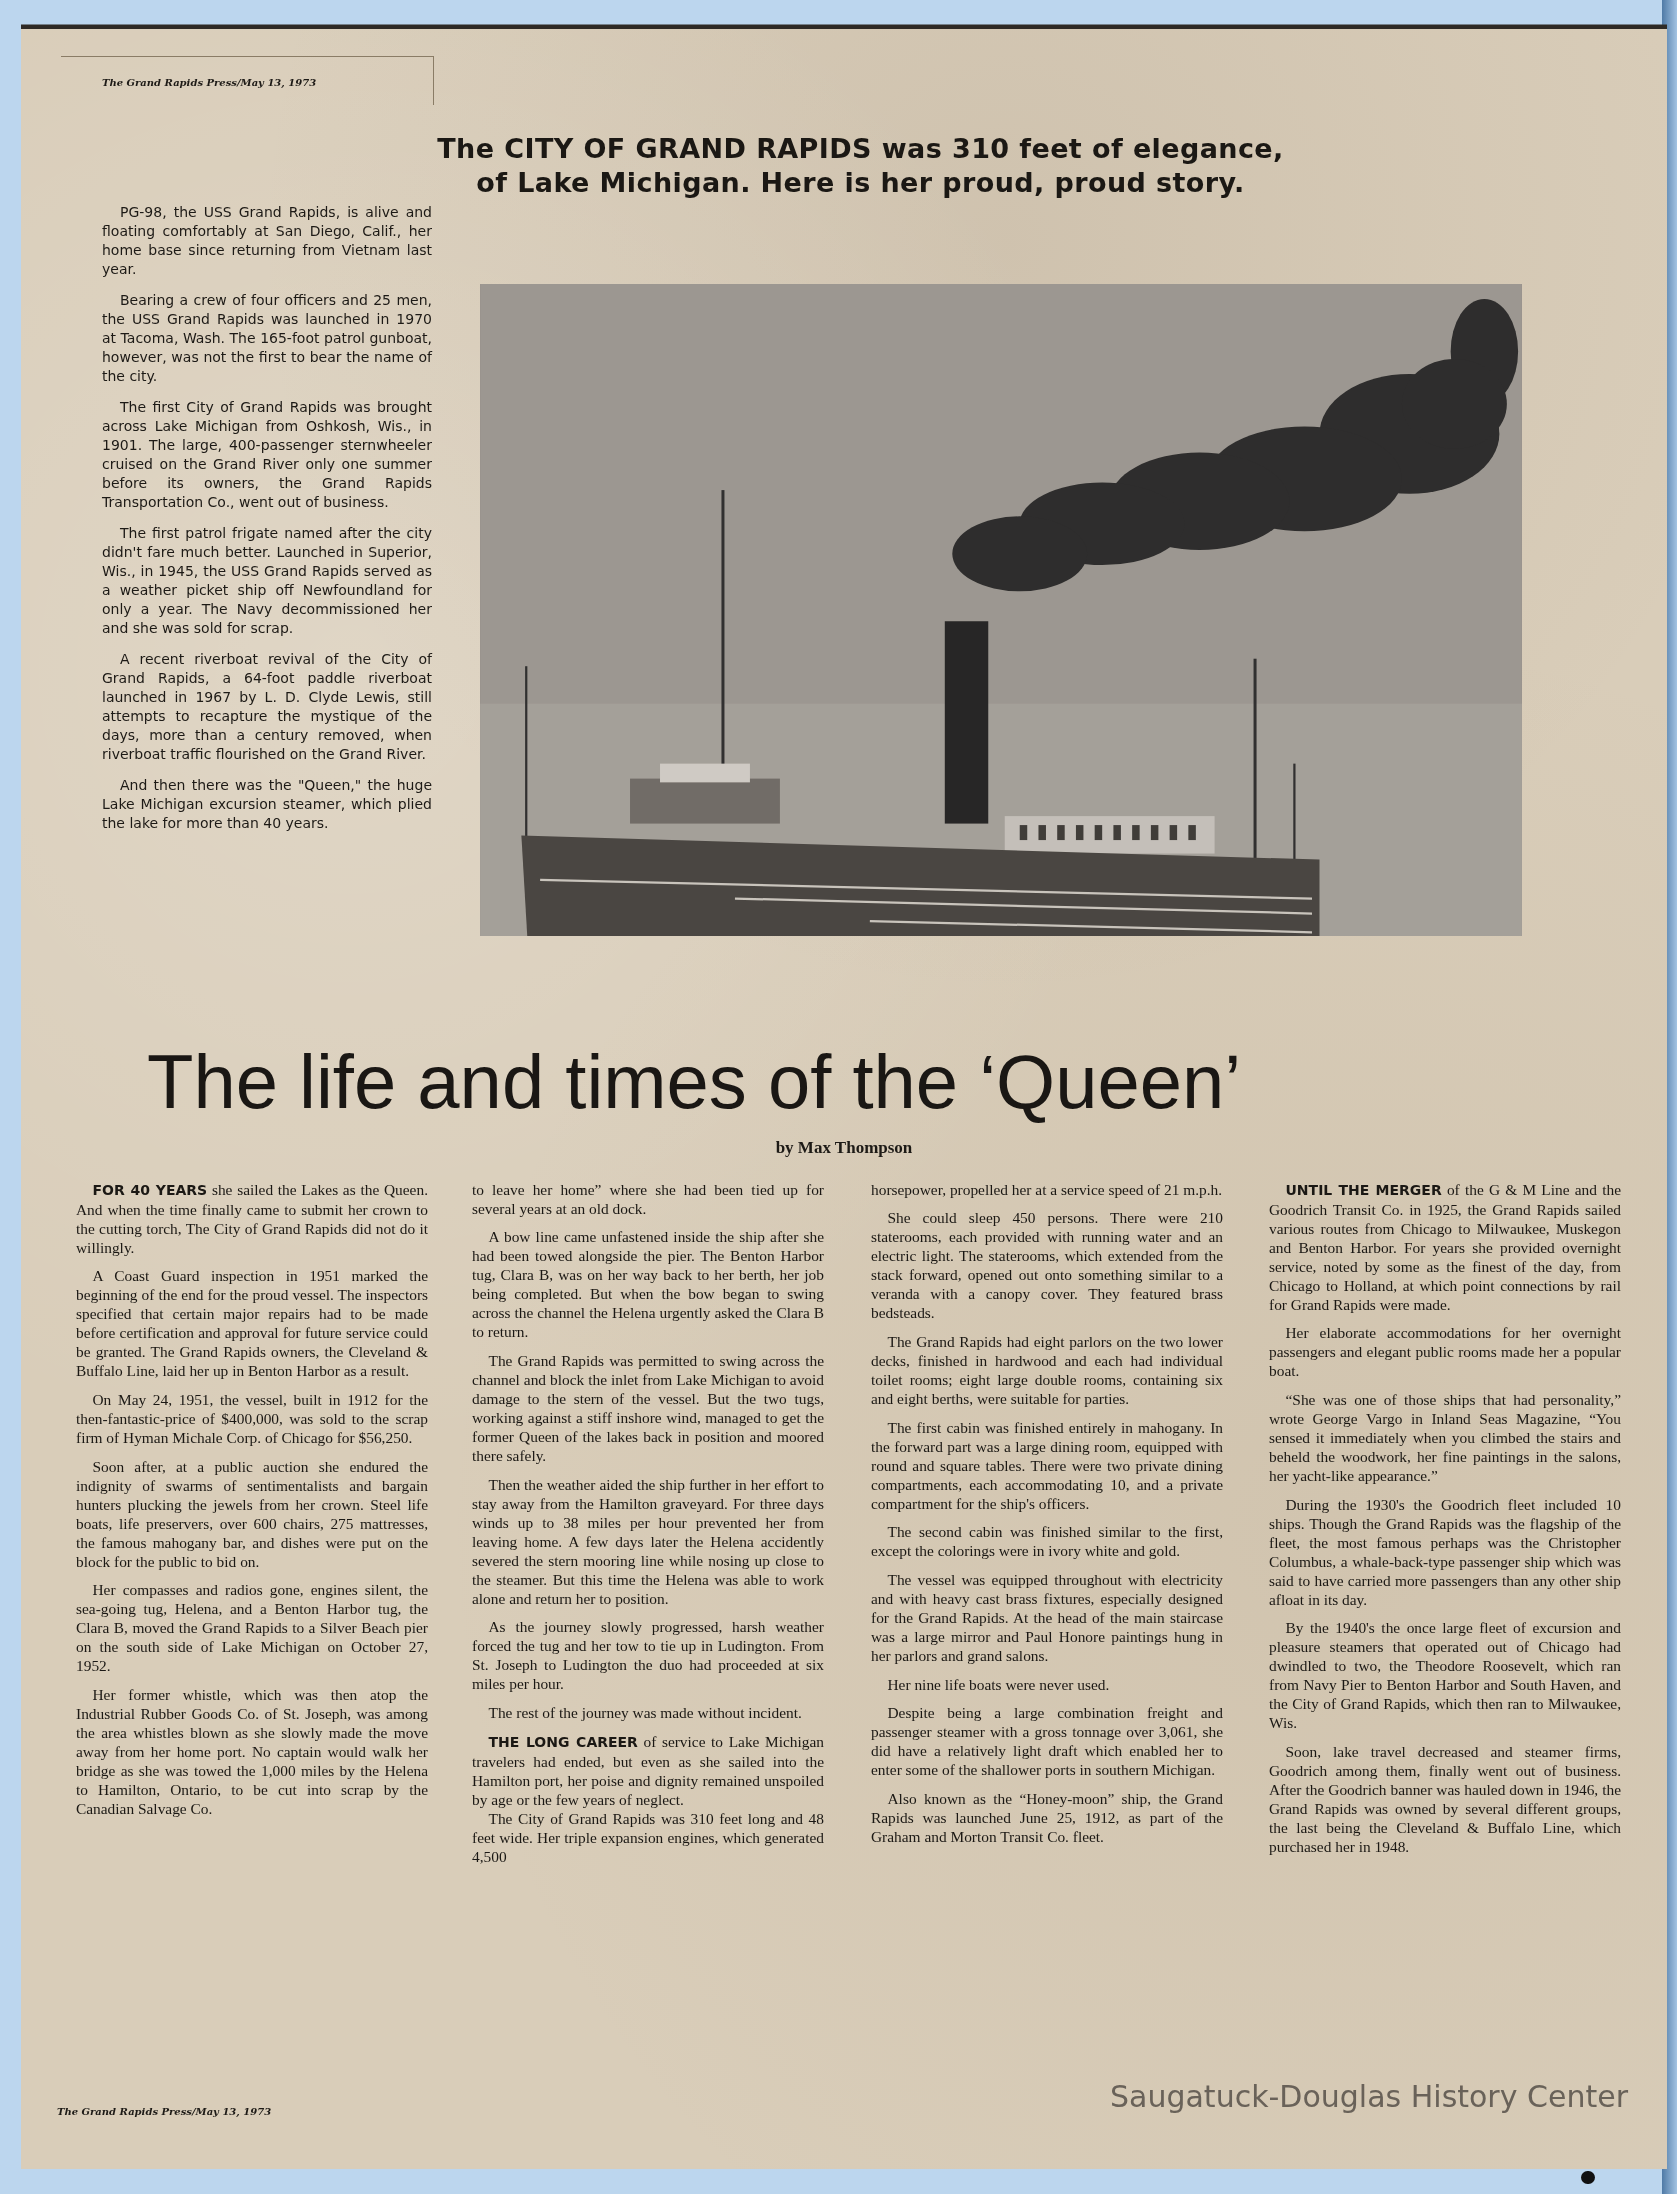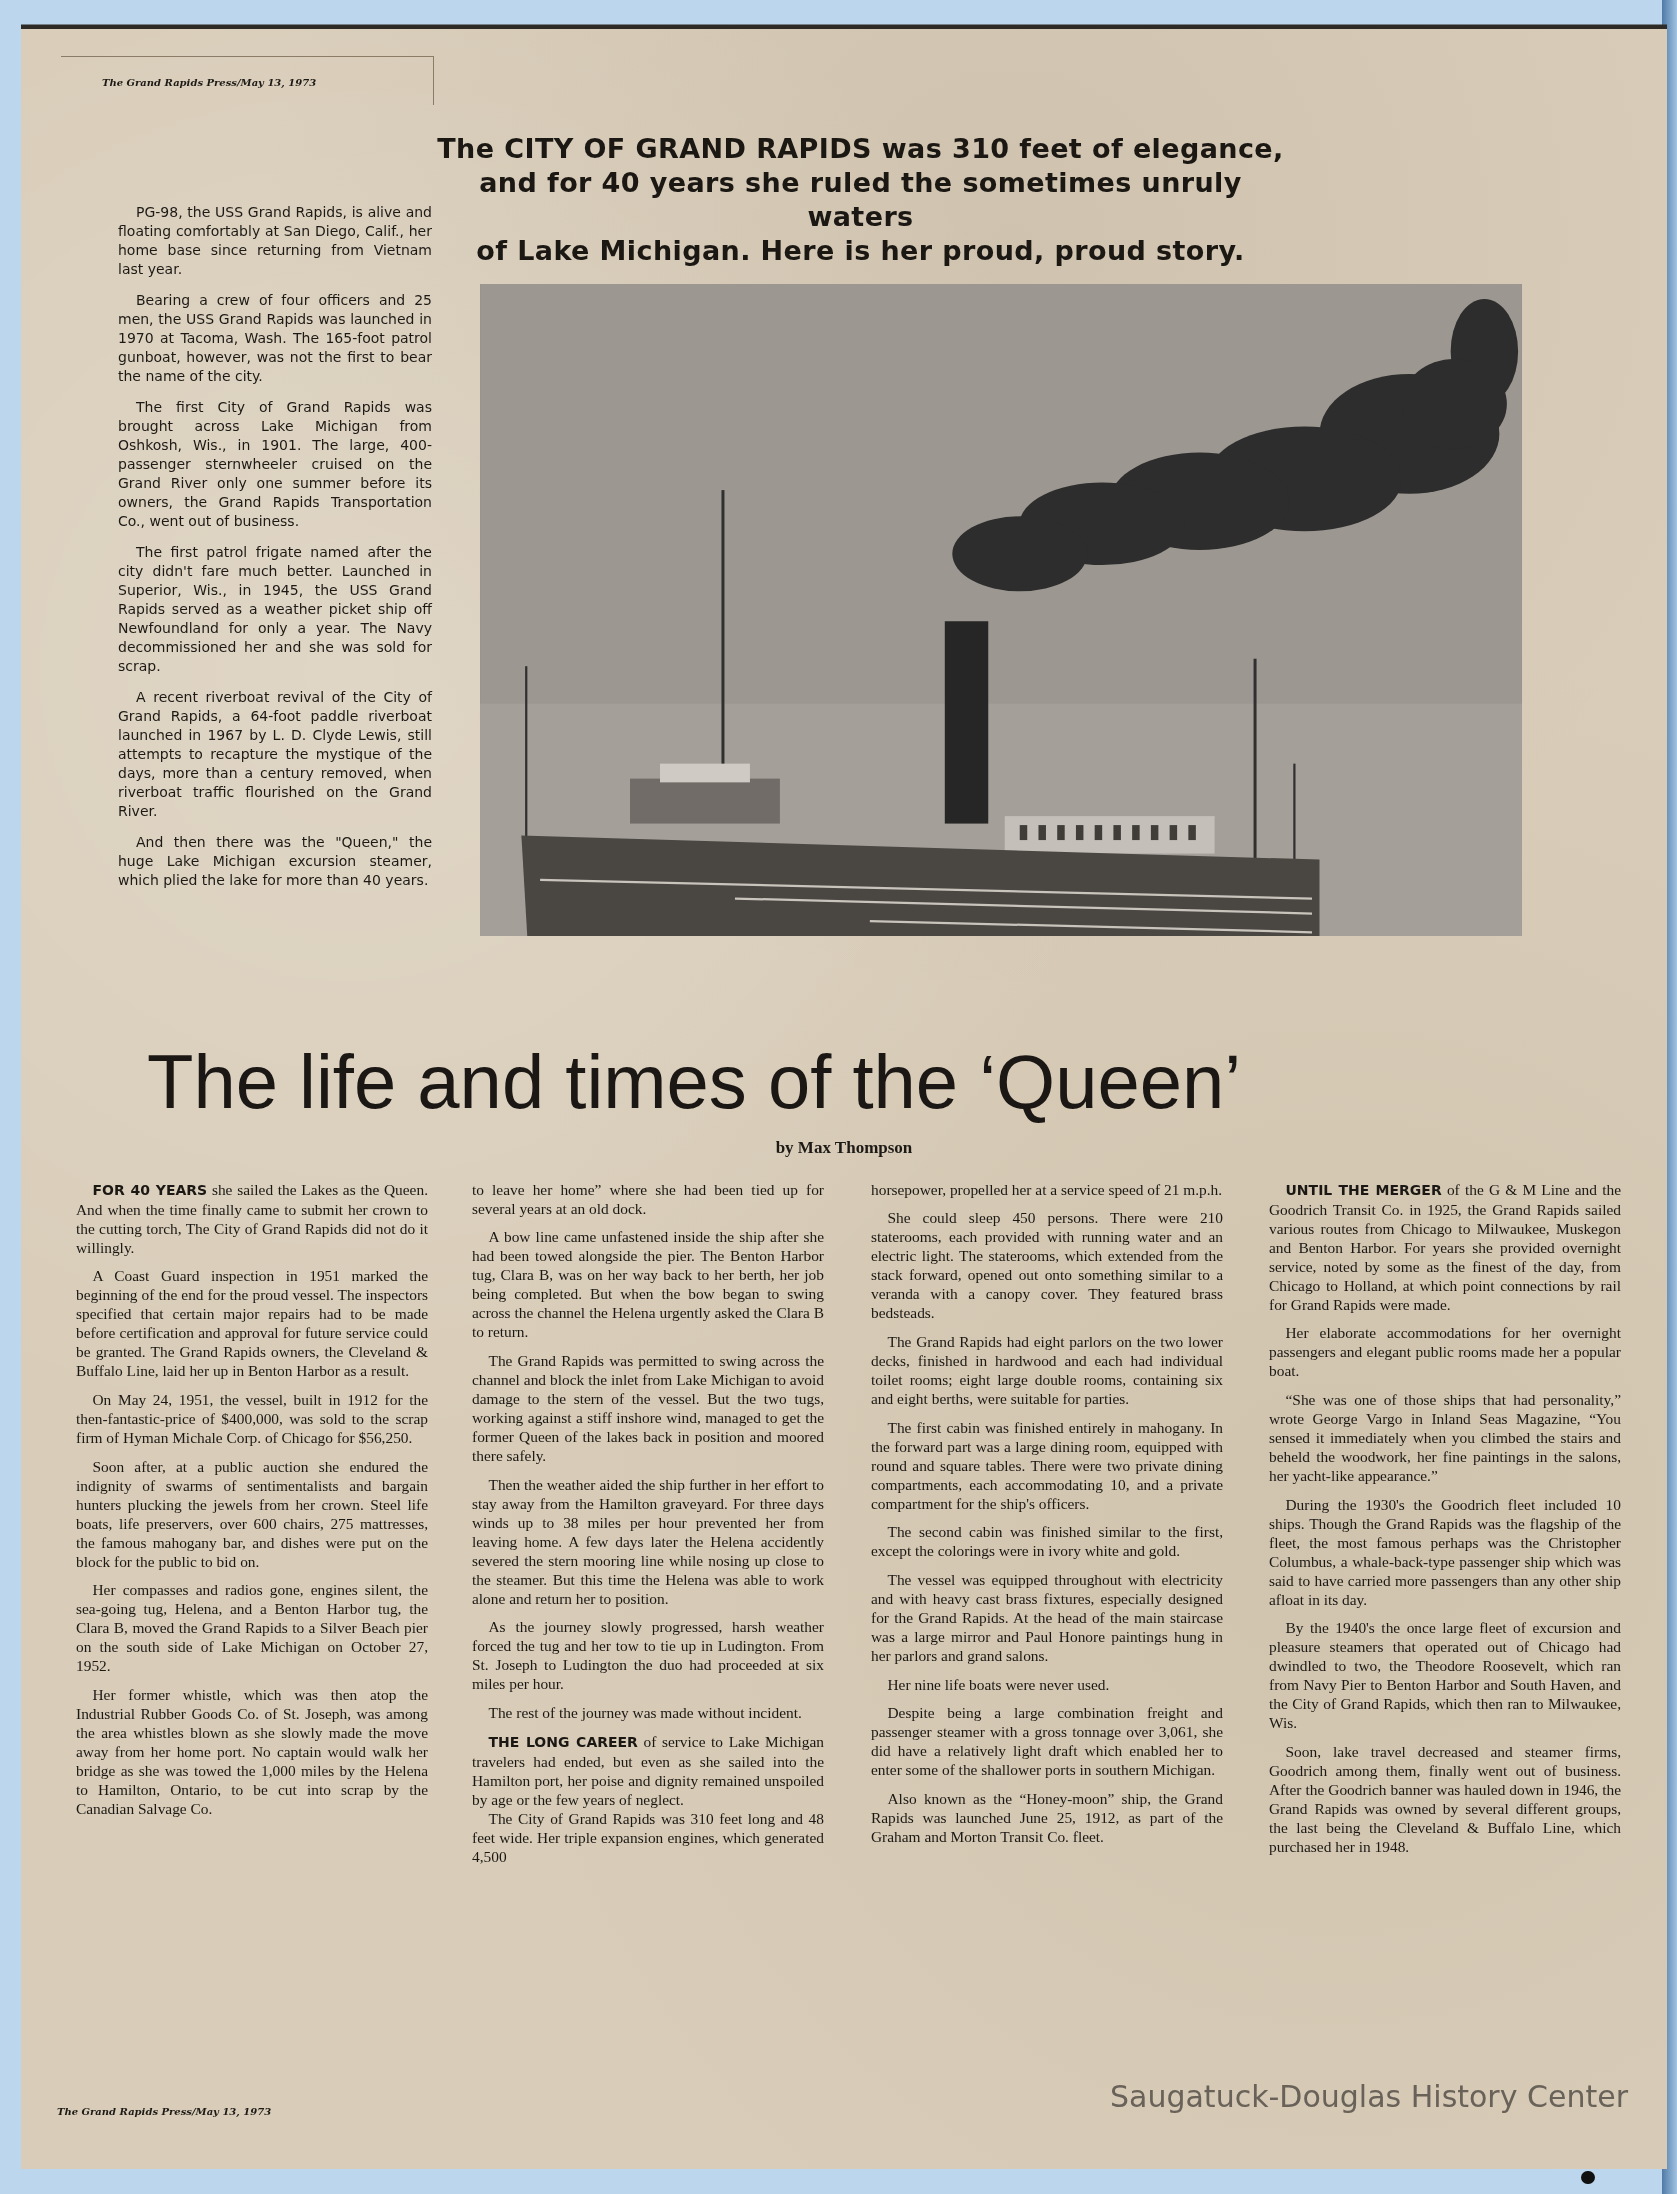--- a/index.html
+++ b/index.html
@@ -40,21 +40,21 @@
     .photo {
       position: absolute; left: 459px; top: 255px; width: 1042px; height: 652px;
       background: #8f8b84; overflow: hidden;
     }
     .photo svg { display: block; }
     .sidebar {
       position: absolute; left: 81px; top: 174px; width: 330px;
       font-family: "DejaVu Sans", sans-serif; font-size: 14px;
       line-height: 19px; color: #1d1a16; text-align: justify;
     }
-    .sidebar p { margin: 0 0 12px 16px; text-indent: 18px; }
+    .sidebar p { margin: 0 0 12px 0; text-indent: 18px; }
     .headline {
       position: absolute; left: 126px; top: 1012px; width: 1409px;
       font-family: "Liberation Sans", sans-serif; font-size: 76px;
       line-height: 82px; color: #1a1714; letter-spacing: 0px; white-space: nowrap;
     }
     .byline {
       position: absolute; left: 0; top: 1109px; width: 1646px; text-align: center;
       font-family: "Liberation Serif", serif; font-weight: bold; font-size: 17px; color: #1d1a16;
     }
     .col {
@@ -85,21 +85,20 @@
 
 <div class="backdrop-right"></div>
 
 <div class="page">
 
   <div class="dateline-box"></div>
   <div class="dateline top">The Grand Rapids Press/May 13, 1973</div>
 
   <div class="deck">
     <div>The CITY OF GRAND RAPIDS was 310 feet of elegance,</div>
-    <div>and for 40 years she ruled the sometimes unruly waters</div>
     <div>of Lake Michigan. Here is her proud, proud story.</div>
   </div>
 
   <div class="photo">
     <svg width="1042" height="652" viewBox="0 0 1390 870">
       <defs>
         <filter id="grain">
             <feTurbulence type="fractalNoise" baseFrequency="0.9" numOctaves="2" result="n"></feTurbulence>
             <feColorMatrix type="saturate" values="0"></feColorMatrix>
             <feBlend in="SourceGraphic" mode="multiply"></feBlend>

